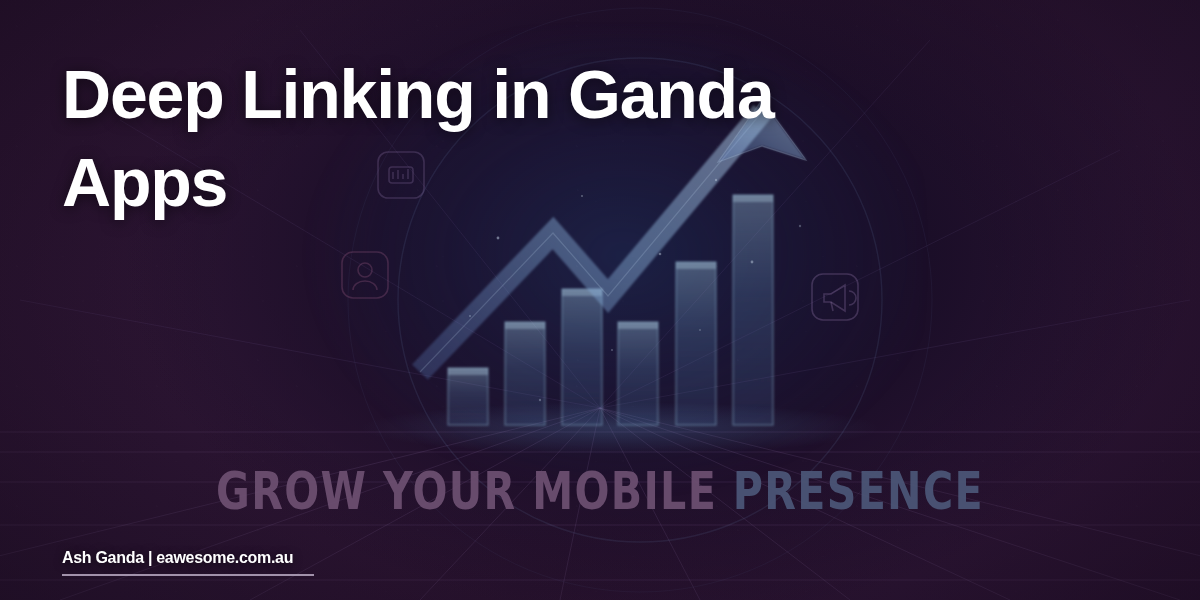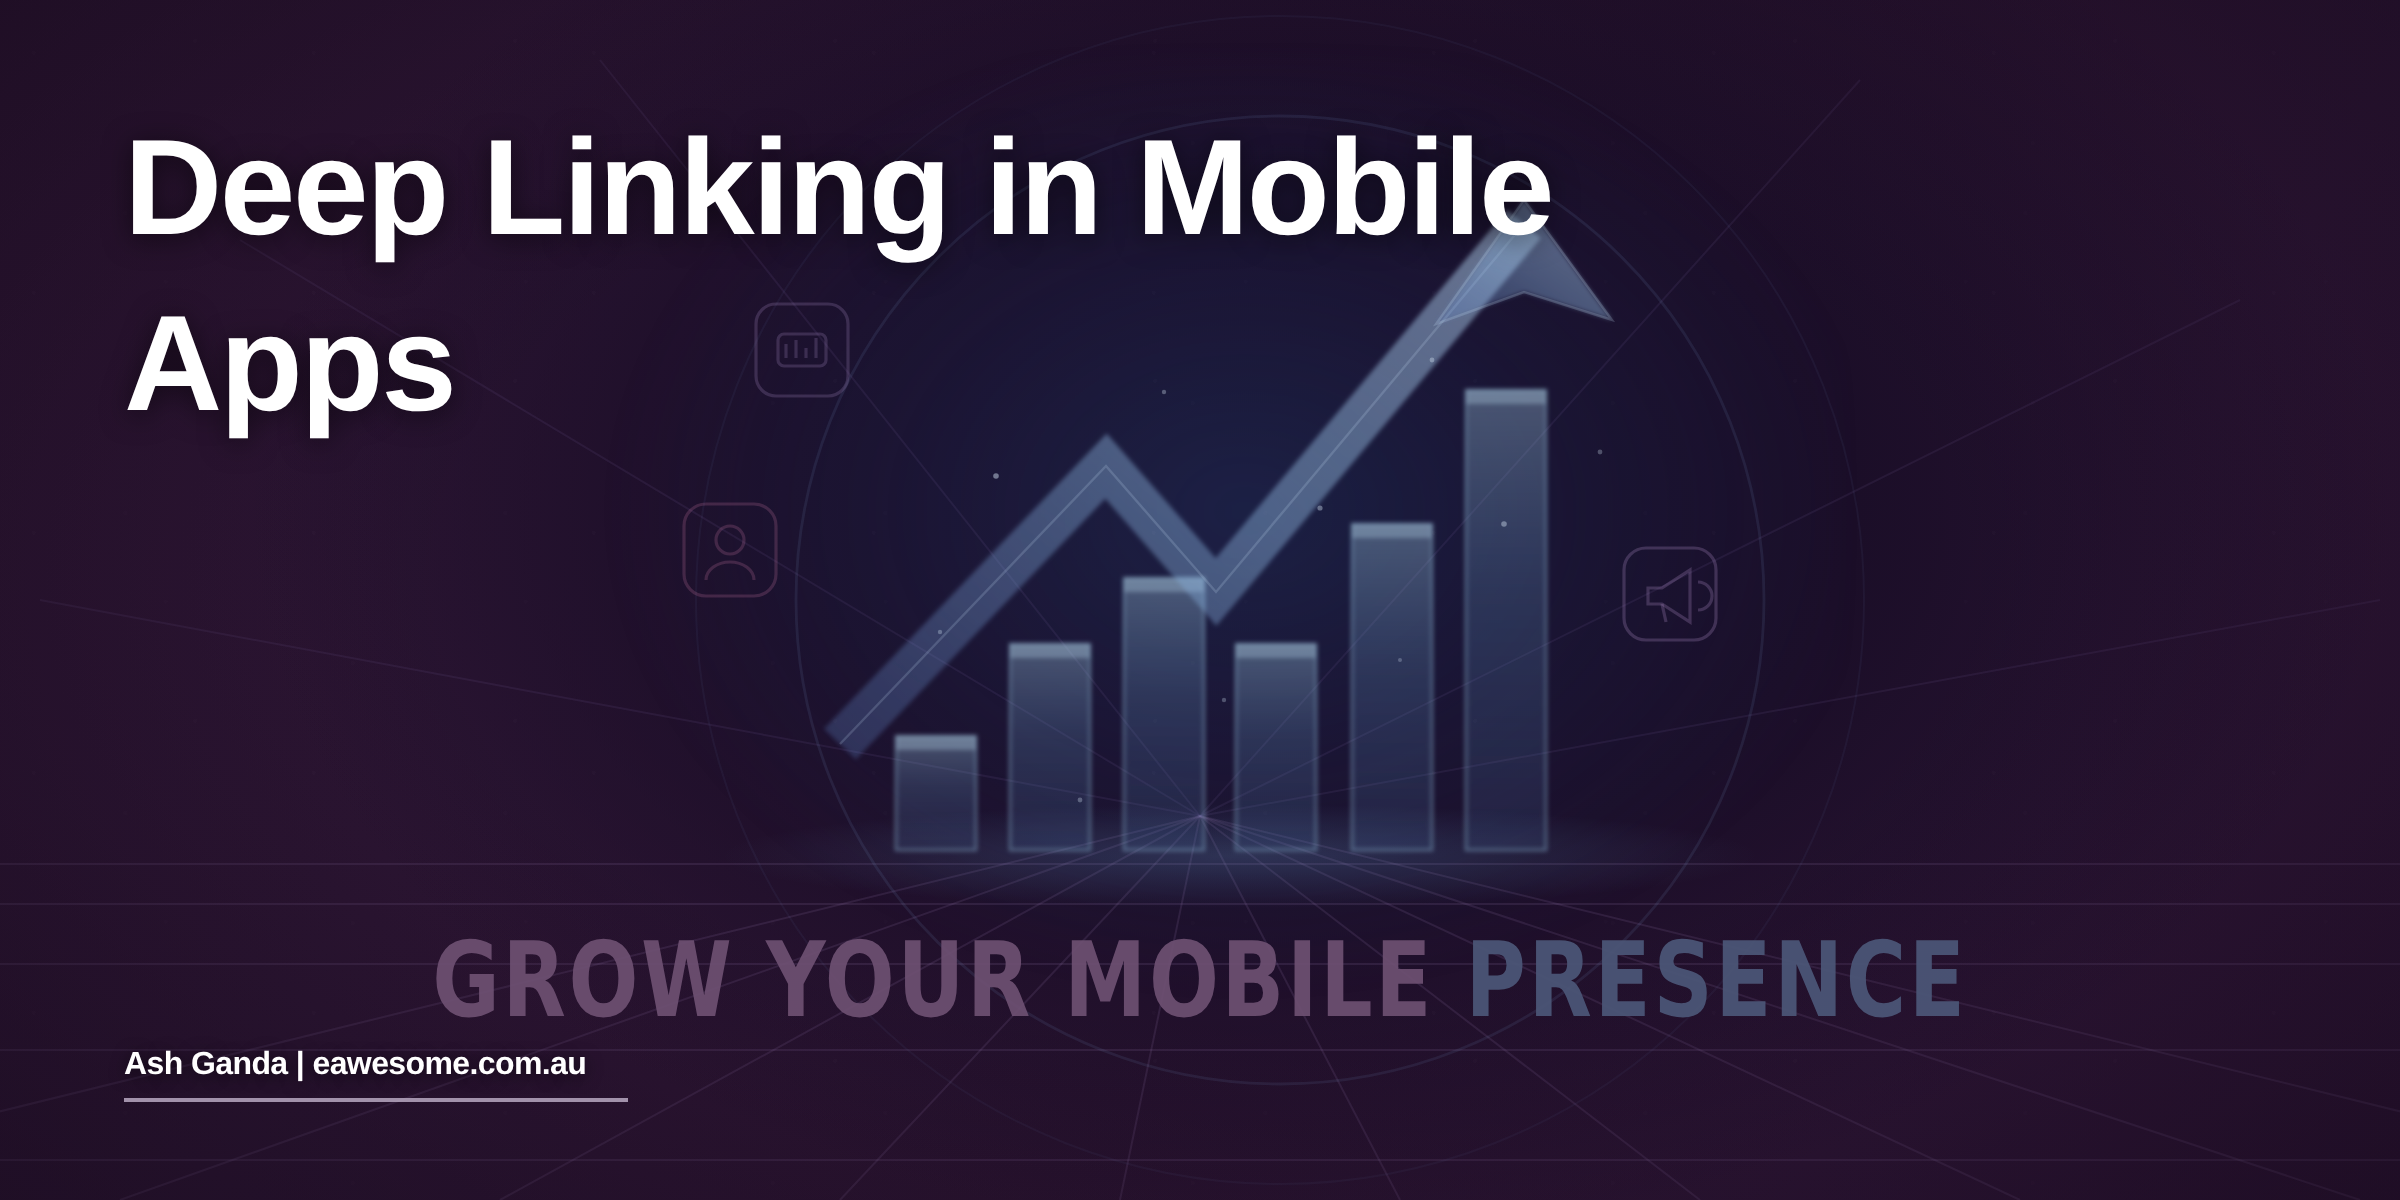--- a/index.html
+++ b/index.html
@@ -81,20 +81,21 @@
   }
   .footer-text{
     display:block;
     font-size:16px;
     line-height:20px;
     font-weight:bold;
     letter-spacing:-.3px;
     color:#ffffff;
     white-space:nowrap;
     text-shadow:0 1px 8px rgba(0,0,0,.6);
+    margin-top:25px;
   }
   .footer-rule{
     display:block;
     margin-top:6px;
     width:252px; height:2px;
     background:#b9a9c2;
     opacity:.85;
   }
 
   
@@ -267,21 +268,21 @@
 
   <div class="bg-noise"></div>
   <div class="bg-vignette"></div>
 
   <div class="watermark">
     <span class="wm-a">GROW YOUR MOBILE </span><span class="wm-b">PRESENCE</span>
   </div>
 
   <div class="content">
 
-    <h1 class="title">Deep Linking in Mobile
+    <h1 class="title">Deep Linking in Ganda
 Apps</h1>
 
 
     <div class="footer">
       <span class="footer-text">Ash Ganda | eawesome.com.au</span>
       <span class="footer-rule"></span>
     </div>
 
   </div>
 </div>

